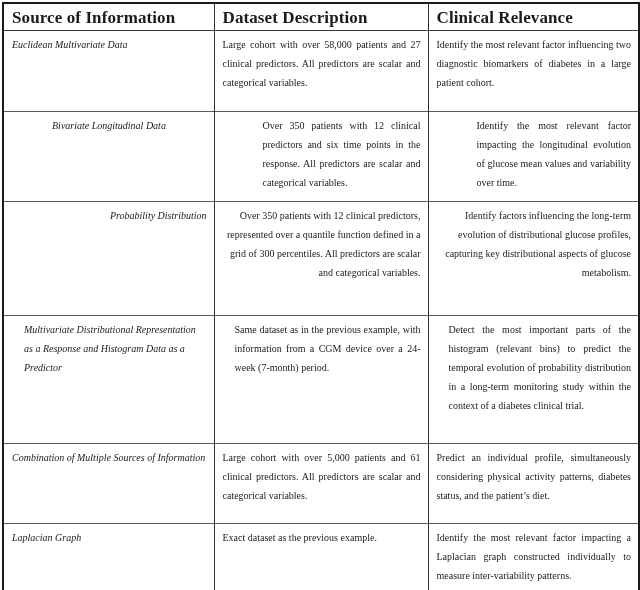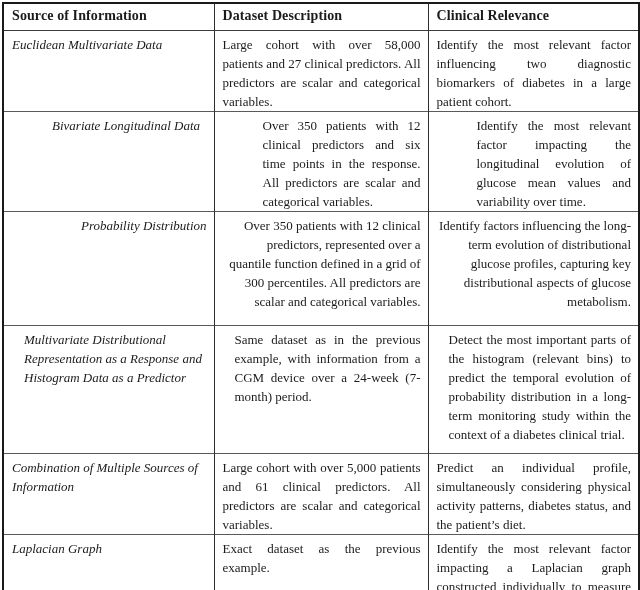--- a/index.html
+++ b/index.html
@@ -30,28 +30,28 @@
     th, td {
       border-left: 1px solid #2e2e2e;
       border-right: 1px solid #2e2e2e;
       vertical-align: top;
       overflow: hidden;
     }
     thead th {
       border-bottom: 1px solid #3a3a3a;
       text-align: left;
       font-weight: bold;
-      font-size: 14px;
+      font-size: 17px;
       padding: 4px 7px 2px 8px;
       height: 20px;
       letter-spacing: 0.1px;
     }
     tbody td {
       border-top: 1px solid #5a5a5a;
-      font-size: 13px;
+      font-size: 10px;
       line-height: 19px;
       padding: 4px 7px 0 8px;
       text-align: justify;
       hyphens: auto;
       margin-top: 14px;
       -webkit-hyphens: auto;
     }
     tbody td.source-cell {
       font-style: italic;
       text-align: left;

